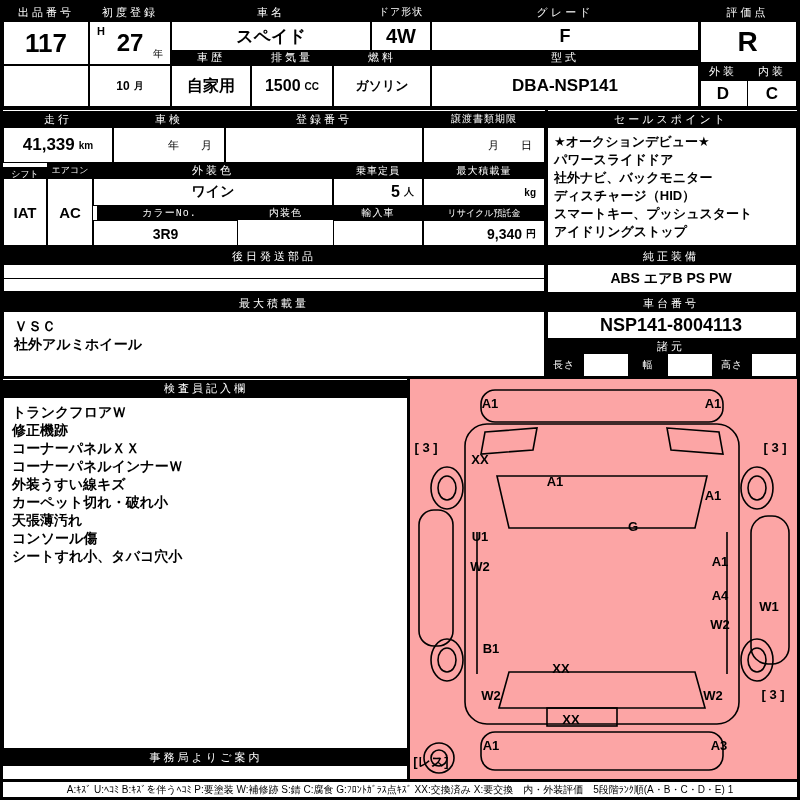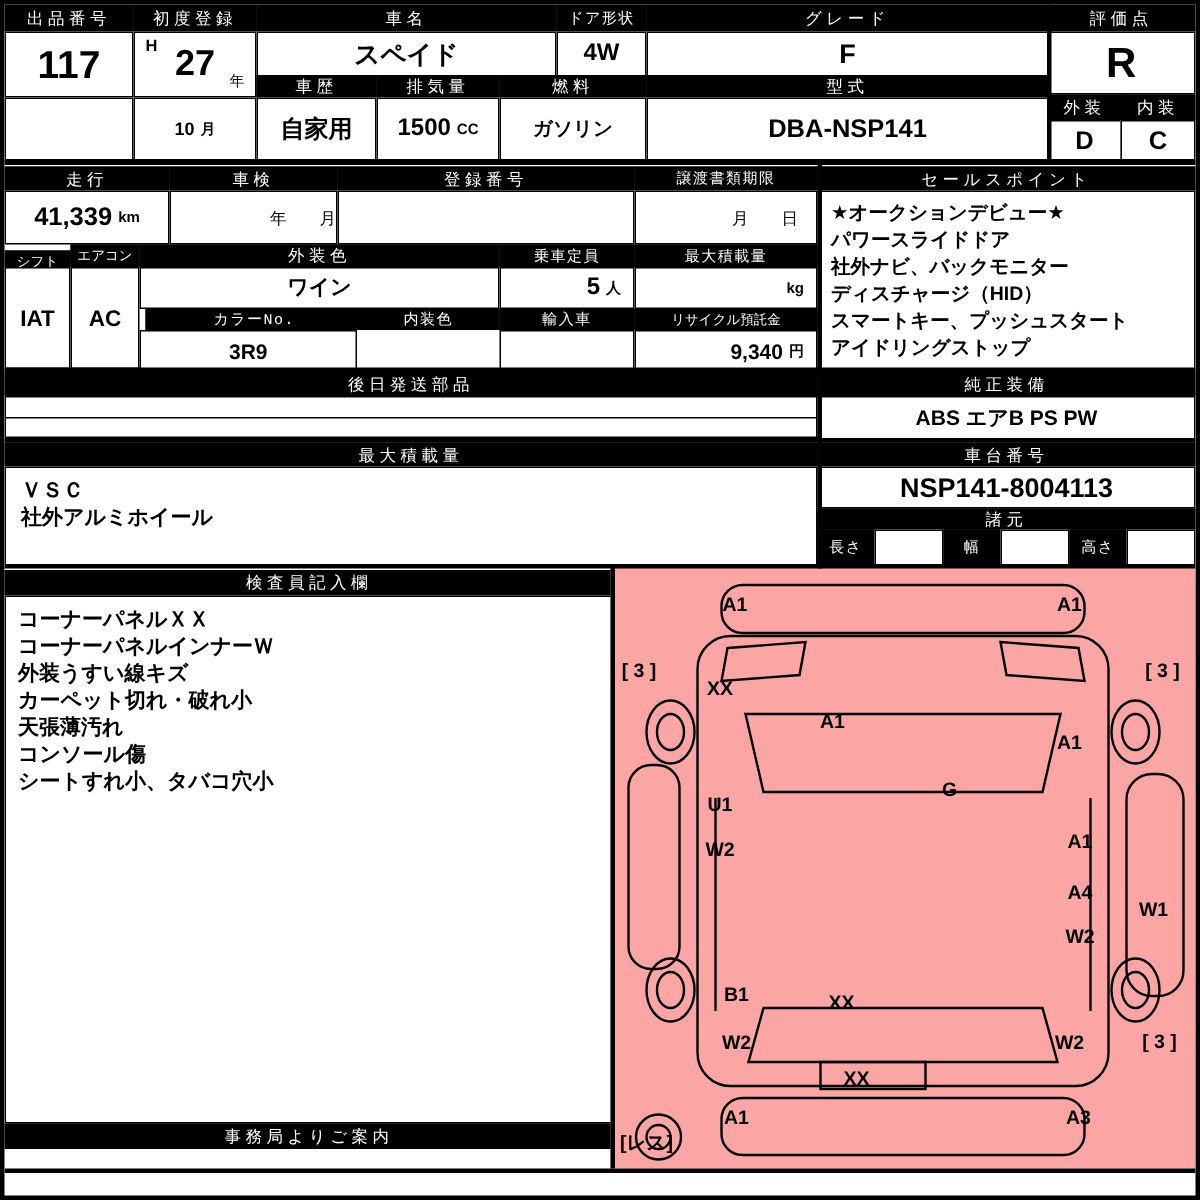--- a/index.html
+++ b/index.html
@@ -59,21 +59,21 @@
   </div>
   <div class="cell" style="left:86px;top:62px;width:82px;height:42px">
     <span class="val" style="font-size:12px">10</span>
     <span class="unit">月</span>
   </div>
 
   <div class="cell hdr" style="left:168px;top:0;width:200px;height:18px">車名</div>
   <div class="cell val" style="left:168px;top:18px;width:200px;height:30px;font-size:17px">スペイド</div>
 
   <div class="cell hdr hdr-s" style="left:368px;top:0;width:60px;height:18px">ドア形状</div>
-  <div class="cell val" style="left:368px;top:18px;width:60px;height:30px;font-size:16px">4W</div>
+  <div class="cell val" style="left:368px;top:18px;width:60px;height:30px;font-size:20px">4W</div>
 
   <div class="cell hdr" style="left:428px;top:0;width:268px;height:18px">グレード</div>
   <div class="cell val" style="left:428px;top:18px;width:268px;height:30px;font-size:18px">F</div>
 
   <div class="cell hdr" style="left:695px;top:0;width:99px;height:18px">評価点</div>
   <div class="cell val" style="left:695px;top:18px;width:99px;height:42px;font-size:28px">R</div>
   <div class="cell hdr" style="left:695px;top:60px;width:50px;height:17px">外装</div>
   <div class="cell hdr" style="left:744px;top:60px;width:50px;height:17px">内装</div>
   <div class="cell val" style="left:695px;top:77px;width:50px;height:27px;font-size:17px">D</div>
   <div class="cell val" style="left:744px;top:77px;width:50px;height:27px;font-size:17px">C</div>
@@ -90,21 +90,21 @@
   </div>
   <div class="cell val" style="left:330px;top:62px;width:98px;height:42px;font-size:13px">ガソリン</div>
   <div class="cell val" style="left:428px;top:62px;width:268px;height:42px;font-size:17px">DBA-NSP141</div>
 
   <div class="cell hdr" style="left:0;top:108px;width:110px;height:16px">走行</div>
   <div class="cell" style="left:0;top:124px;width:110px;height:36px">
     <span class="val" style="font-size:17px">41,339</span>
     <span class="unit">km</span>
   </div>
   <div class="cell hdr" style="left:110px;top:108px;width:112px;height:16px">車検</div>
-  <div class="cell right" style="left:110px;top:124px;width:112px;height:36px;font-size:11px;">年　　月</div>
+  <div class="cell right" style="left:110px;top:124px;width:112px;height:36px;font-size:11px;padding-right:12px">年　　月</div>
   <div class="cell hdr" style="left:222px;top:108px;width:198px;height:16px">登録番号</div>
   <div class="cell" style="left:222px;top:124px;width:198px;height:36px"></div>
   <div class="cell hdr hdr-s" style="left:420px;top:108px;width:122px;height:16px">譲渡書類期限</div>
   <div class="cell right" style="left:420px;top:124px;width:122px;height:36px;font-size:11px;padding-right:12px">月　　日</div>
 
   <div class="cell hdr" style="left:542px;top:108px;width:252px;height:16px">セールスポイント</div>
   <div class="lines" style="left:542px;top:124px;width:252px;height:120px;font-size:13px">
       <div>★オークションデビュー★</div>
       <div>パワースライドドア</div>
       <div>社外ナビ、バックモニター</div>
@@ -164,20 +164,22 @@
   <div class="cell hdr" style="left:542px;top:336px;width:252px;height:14px">諸元</div>
   <div class="cell hdr hdr-s" style="left:542px;top:350px;width:38px;height:24px">長さ</div>
   <div class="cell" style="left:580px;top:350px;width:46px;height:24px"></div>
   <div class="cell hdr hdr-s" style="left:626px;top:350px;width:38px;height:24px">幅</div>
   <div class="cell" style="left:664px;top:350px;width:46px;height:24px"></div>
   <div class="cell hdr hdr-s" style="left:710px;top:350px;width:38px;height:24px">高さ</div>
   <div class="cell" style="left:748px;top:350px;width:46px;height:24px"></div>
 
   <div class="cell hdr" style="left:0;top:377px;width:406px;height:17px">検査員記入欄</div>
   <div class="lines" style="left:0;top:394px;width:406px;height:352px;padding-left:8px">
+      <div>トランクフロアＷ</div>
+      <div>修正機跡</div>
       <div>コーナーパネルＸＸ</div>
       <div>コーナーパネルインナーＷ</div>
       <div>外装うすい線キズ</div>
       <div>カーペット切れ・破れ小</div>
       <div>天張薄汚れ</div>
       <div>コンソール傷</div>
       <div>シートすれ小、タバコ穴小</div>
     </div>
   <div class="cell hdr" style="left:0;top:746px;width:406px;height:17px">事務局よりご案内</div>
 
@@ -226,31 +228,32 @@
       <div class="marker" style="left: 368px; top: 71px;">[ 3 ]</div>
       <div class="marker" style="left: 148px; top: 105px;">A1</div>
       <div class="marker" style="left: 306px; top: 119px;">A1</div>
       <div class="marker" style="left: 73px; top: 160px;">U1</div>
       <div class="marker" style="left: 226px; top: 150px;">G</div>
       <div class="marker" style="left: 73px; top: 190px;">W2</div>
       <div class="marker" style="left: 313px; top: 185px;">A1</div>
       <div class="marker" style="left: 313px; top: 219px;">A4</div>
       <div class="marker" style="left: 362px; top: 230px;">W1</div>
       <div class="marker" style="left: 313px; top: 248px;">W2</div>
-      <div class="marker" style="left: 84px; top: 272px; margin-top: 15px;">B1</div>
+      <div class="marker" style="left: 84px; top: 272px;">B1</div>
       <div class="marker" style="left: 154px; top: 292px;">XX</div>
       <div class="marker" style="left: 84px; top: 319px;">W2</div>
       <div class="marker" style="left: 306px; top: 319px;">W2</div>
       <div class="marker" style="left: 366px; top: 318px;">[ 3 ]</div>
       <div class="marker" style="left: 164px; top: 343px;">XX</div>
       <div class="marker" style="left: 84px; top: 369px;">A1</div>
       <div class="marker" style="left: 312px; top: 369px;">A3</div>
       <div class="marker" style="left: 24px; top: 386px;">[レス]</div>
     </div>
 
+  <div class="legend" style="left:0;top:779px;width:794px;height:15px">A:ｷｽﾞ U:ﾍｺﾐ B:ｷｽﾞを伴うﾍｺﾐ P:要塗装 W:補修跡 S:錆 C:腐食 G:ﾌﾛﾝﾄｶﾞﾗｽ点ｷｽﾞ XX:交換済み X:要交換　内・外装評価　5段階ﾗﾝｸ順(A・B・C・D・E) 1</div>
 
   <div class="bar" style="left:0;top:103px;width:794px;height:4px"></div>
   <div class="bar" style="left:0;top:242px;width:794px;height:3px"></div>
   <div class="bar" style="left:0;top:289px;width:794px;height:3px"></div>
   <div class="bar" style="left:0;top:373px;width:794px;height:3px"></div>
   <div class="bar" style="left:0;top:776px;width:794px;height:3px"></div>
   <div class="bar" style="left:542px;top:103px;width:3px;height:273px"></div>
   <div class="bar" style="left:404px;top:373px;width:3px;height:403px"></div>
   <div class="bar" style="left:695px;top:0;width:3px;height:104px"></div>
 

